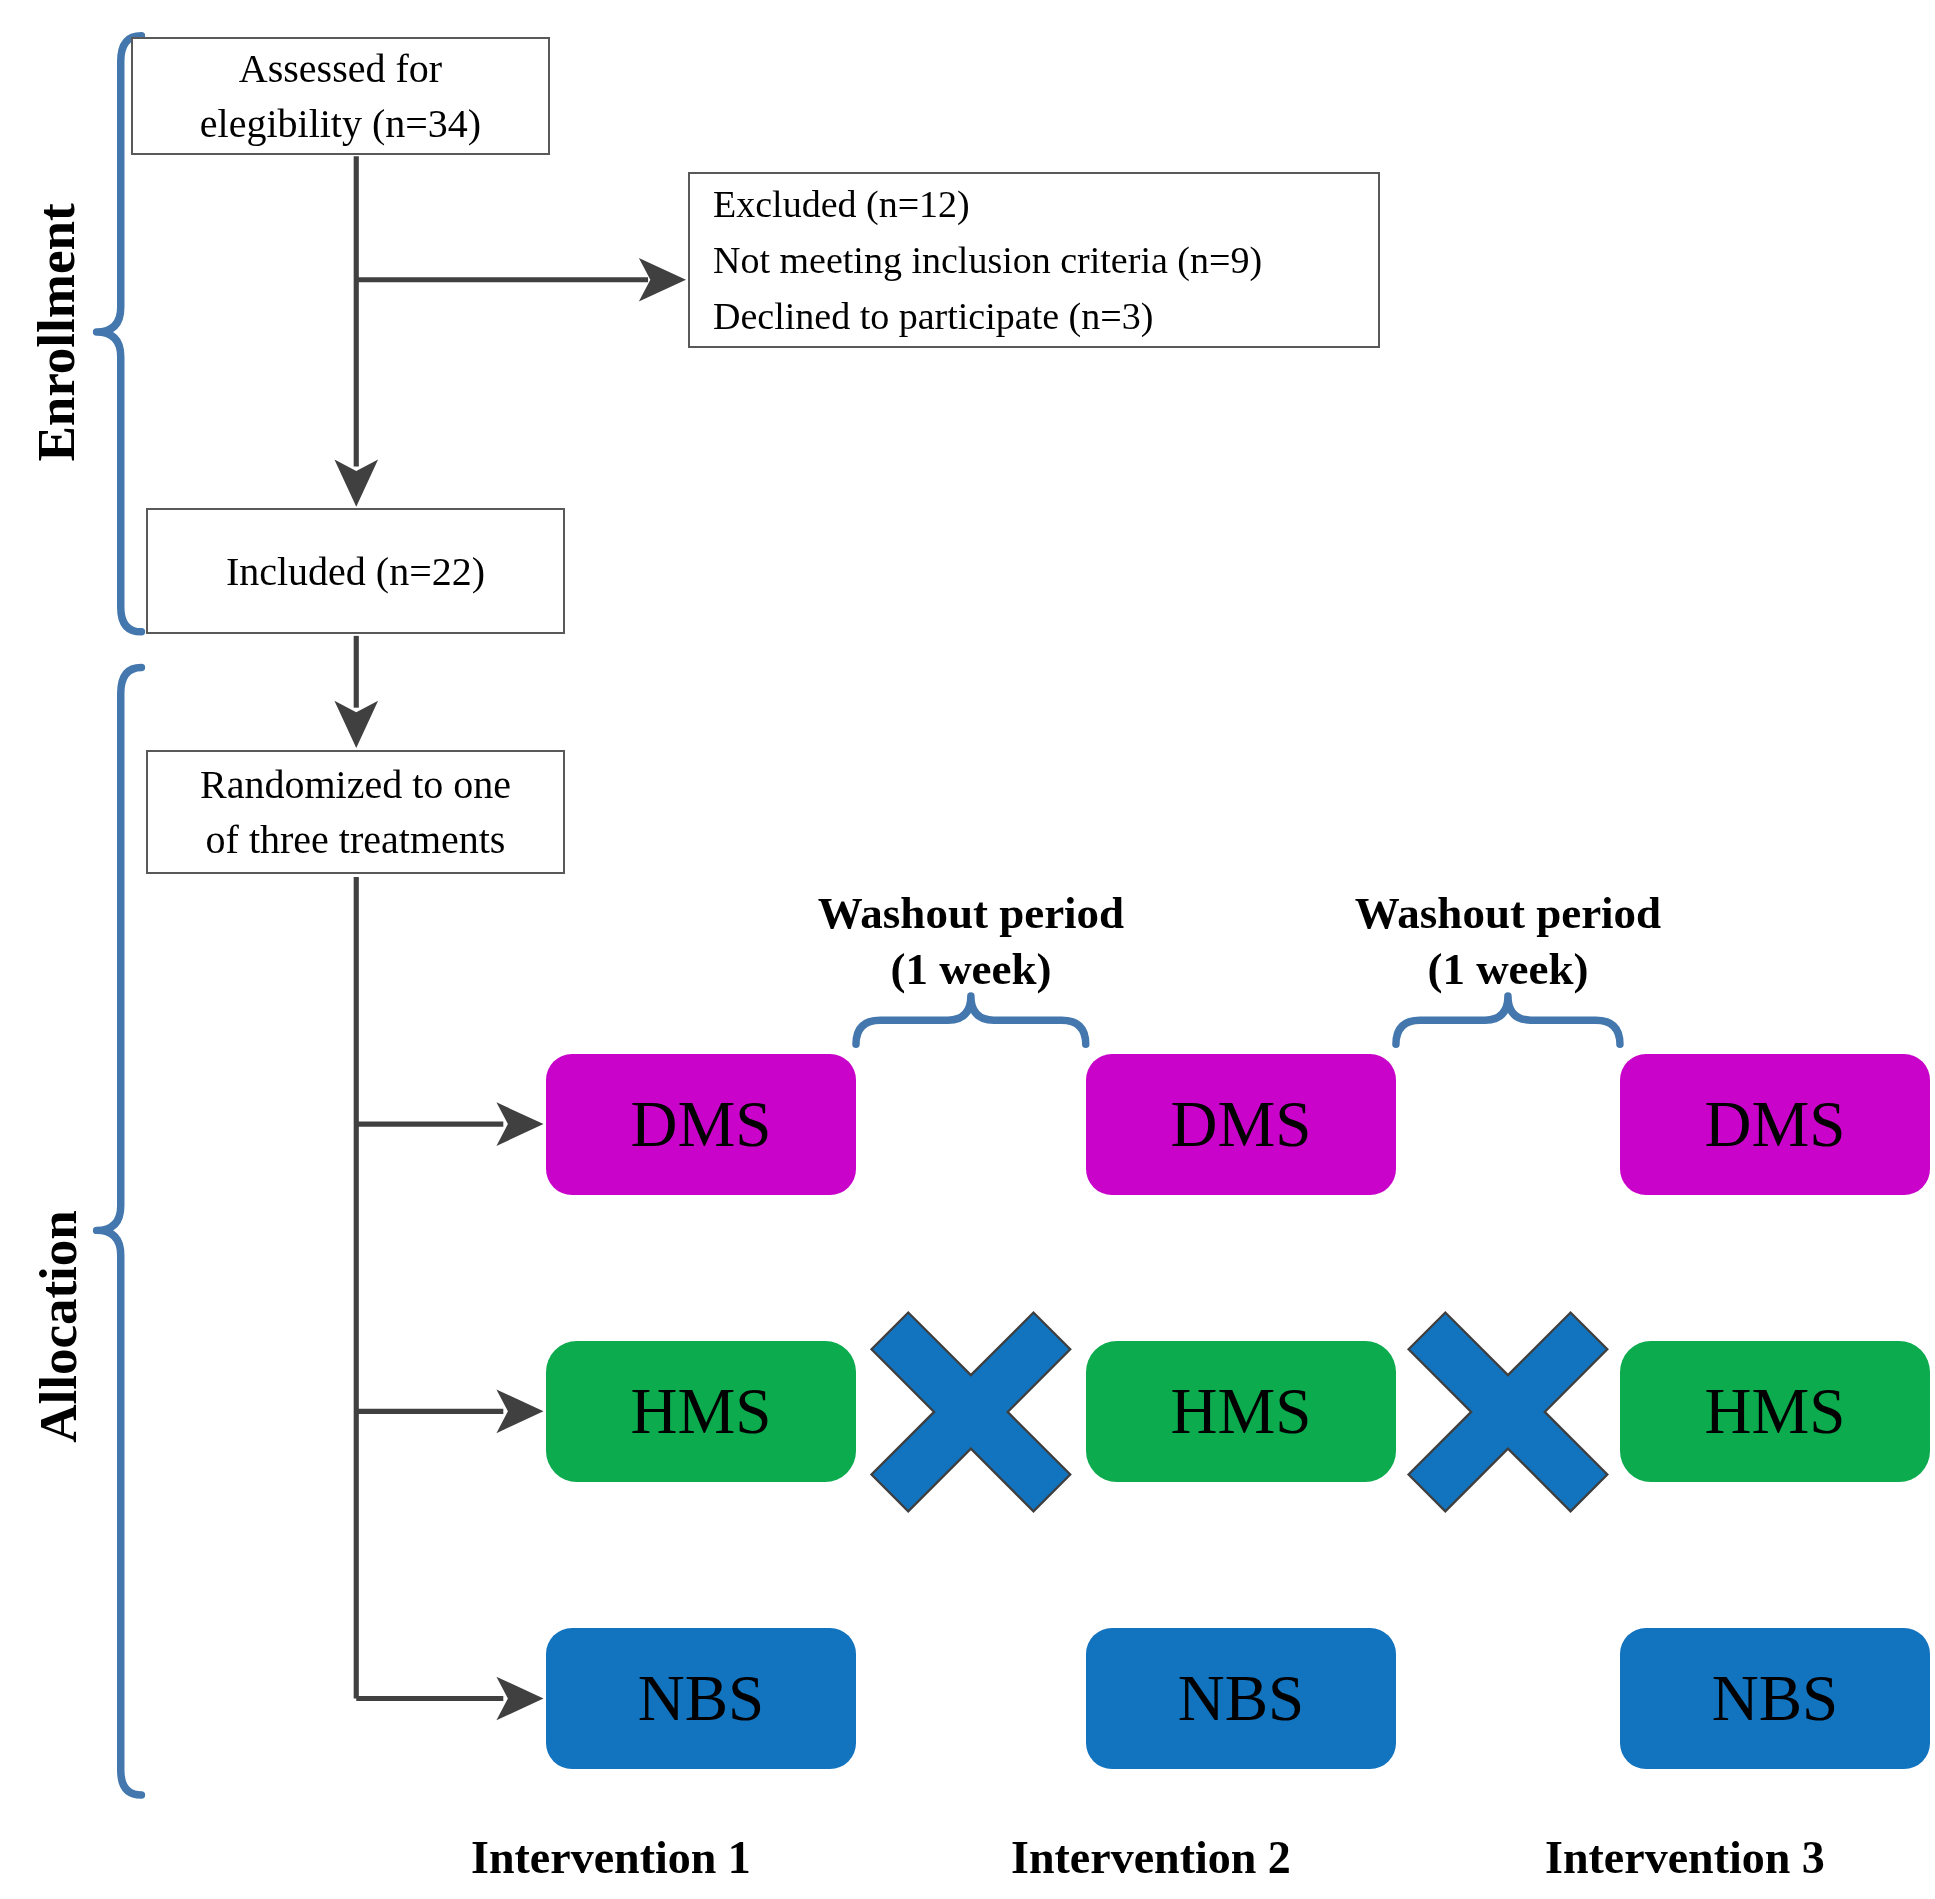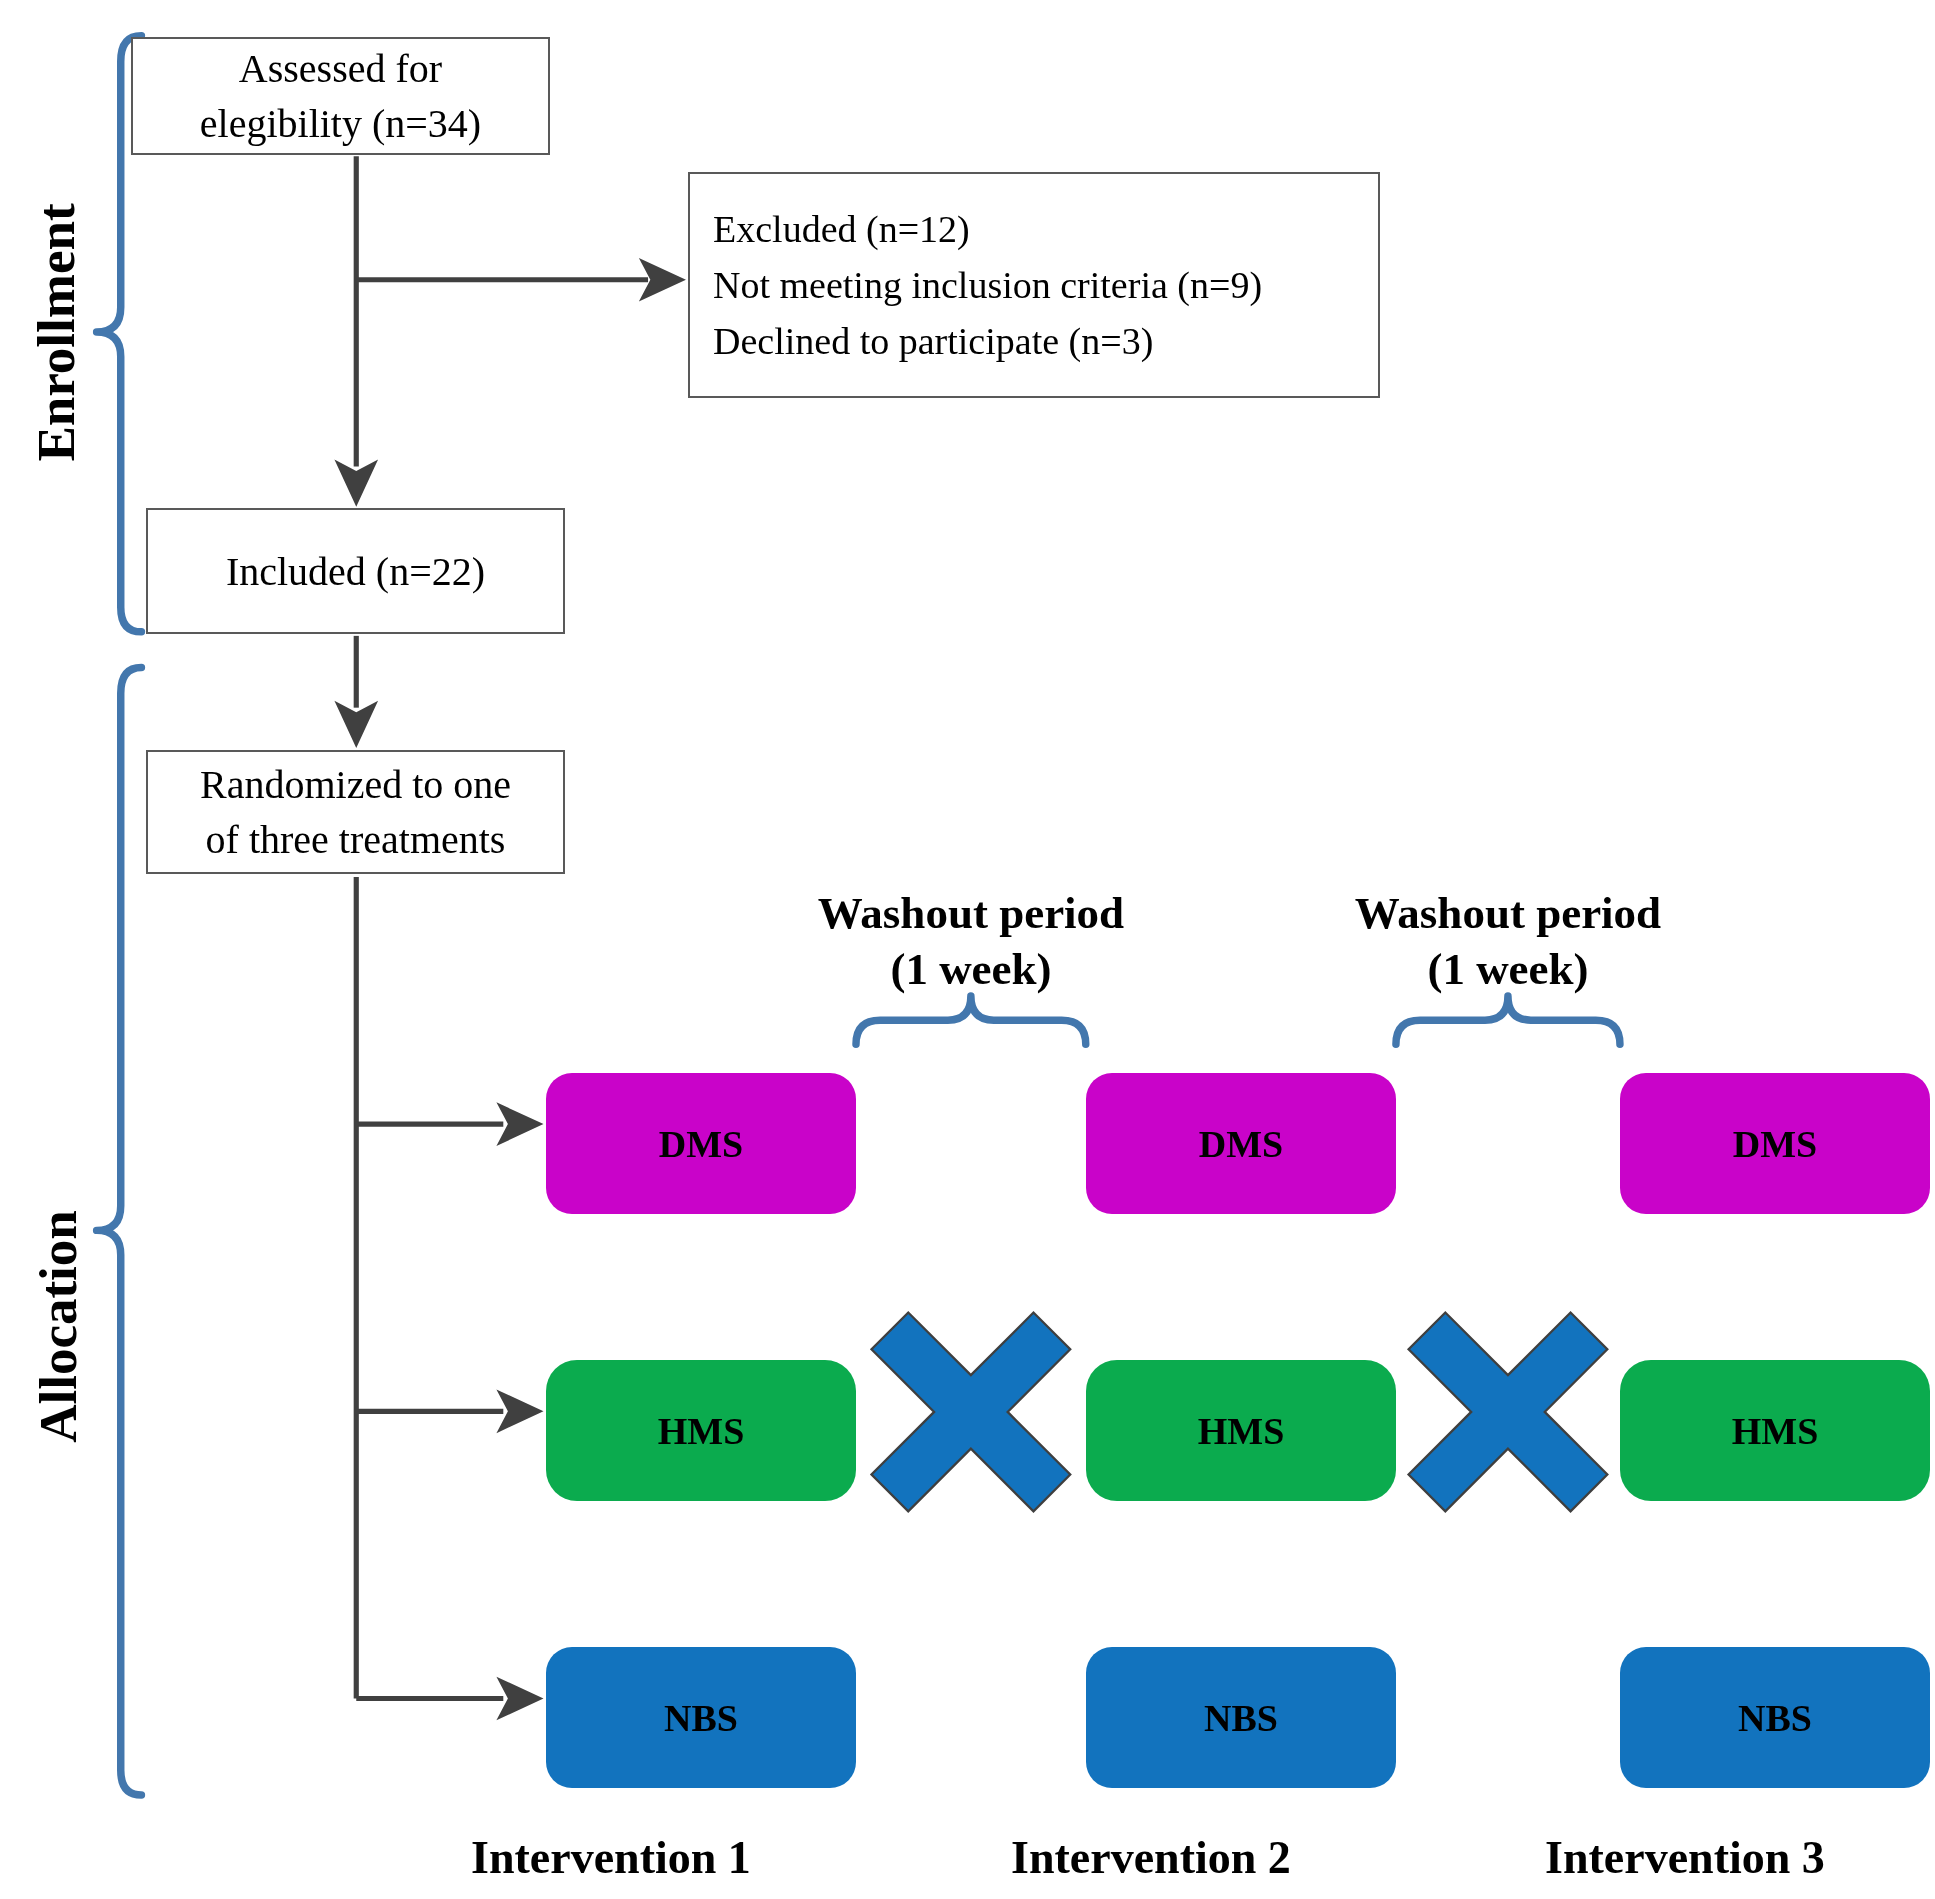--- a/index.html
+++ b/index.html
@@ -20,21 +20,21 @@
 
   .white-box{position:absolute;z-index:2;background:#fff;
     border:2.3px solid var(--box-border);box-sizing:border-box;
     display:flex;flex-direction:column;align-items:center;justify-content:center;
     font-size:40px;line-height:55px;text-align:center;}
   .white-box.left-align{align-items:flex-start;text-align:left;
     padding:0 23px;font-size:38px;line-height:56px;}
 
   .tbox{position:absolute;z-index:2;width:310px;height:141px;border-radius:26px;
     display:flex;align-items:center;justify-content:center;
-    font-weight:bold;font-size:38px;margin-top:19px;}
+    font-weight:normal;font-size:65px;}
   .t-dms{background:var(--c-dms);}
   .t-hms{background:var(--c-hms);border-radius:31px;}
   .t-nbs{background:var(--c-nbs);}
 
   .washout-label{position:absolute;z-index:2;width:460px;text-align:center;
     font-weight:bold;font-size:45px;line-height:56px;}
   .intervention-label{position:absolute;z-index:2;width:460px;text-align:left;
     font-weight:bold;font-size:46px;line-height:57px;margin-top:20px;}
 
   .side-label{position:absolute;z-index:2;width:299px;height:69px;
@@ -81,21 +81,21 @@
   </div>
   <div class="side-label" style="left:-92px;top:1292px;">
     <span>Allocation</span>
   </div>
 
   <div class="white-box" style="left:131px;top:37px;width:419px;height:118px;">
     <div>Assessed for</div>
     <div>elegibility (n=34)</div>
   </div>
 
-  <div class="white-box left-align" style="left:688px;top:172px;width:692px;height:226px;text-align:right;">
+  <div class="white-box left-align" style="left:688px;top:172px;width:692px;height:176px;text-align:right;">
     <div>Excluded (n=12)</div>
     <div>Not meeting inclusion criteria (n=9)</div>
     <div>Declined to participate (n=3)</div>
   </div>
 
   <div class="white-box" style="left:146px;top:508px;width:419px;height:126px;">
     <div>Included (n=22)</div>
   </div>
 
   <div class="white-box" style="left:146px;top:750px;width:419px;height:124px;">

